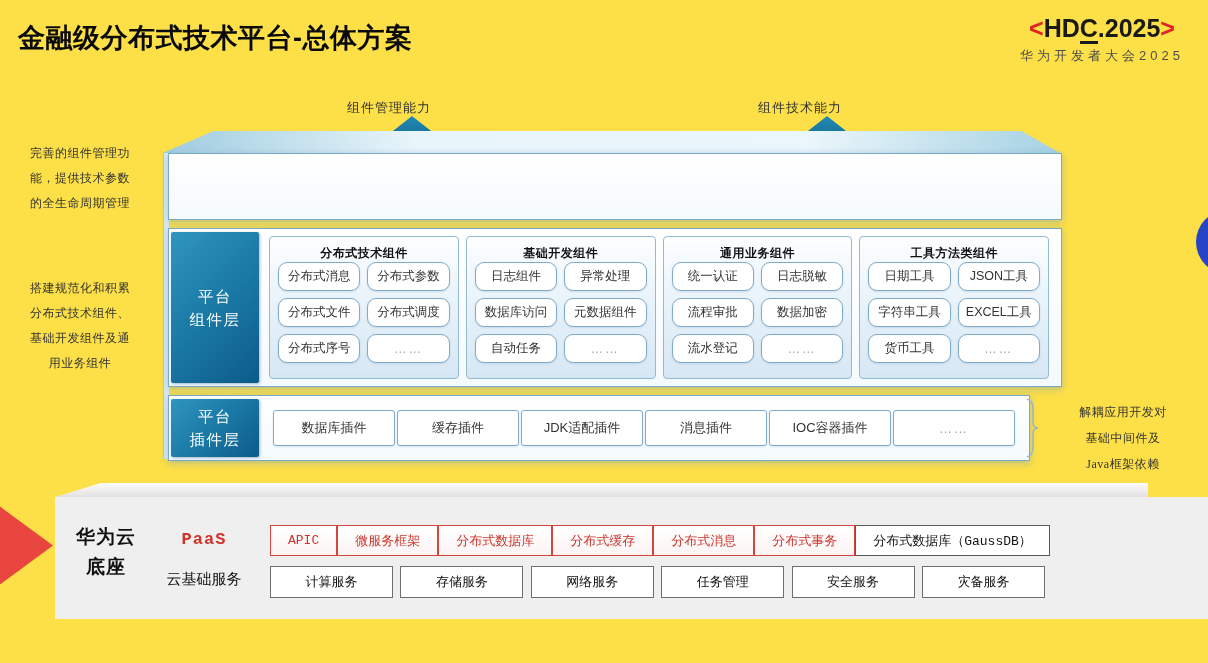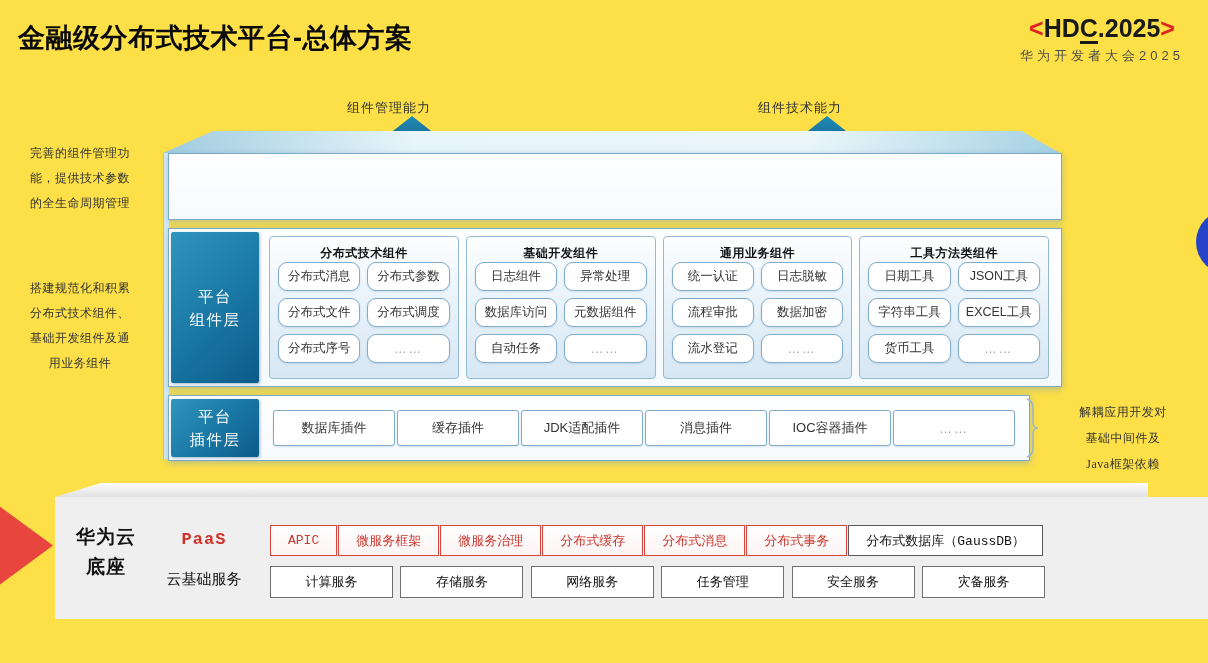--- a/index.html
+++ b/index.html
@@ -187,21 +187,21 @@
   <div class="found">
     <div class="found-title">
       <div>华为云</div>
       <div>底座</div>
     </div>
     <div class="lane-label paas-label">PaaS</div>
     <div class="lane-label cloud-label">云基础服务</div>
     <div class="paas-row">
       <div class="chip">APIC</div>
       <div class="chip">微服务框架</div>
-      <div class="chip">微服务治理</div>
+      <div class="chip">分布式数据库</div>
       <div class="chip">分布式缓存</div>
       <div class="chip">分布式消息</div>
       <div class="chip">分布式事务</div>
       <div class="chip neutral">分布式数据库（GaussDB）</div>
     </div>
     <div class="cloud-row">
       <div class="chip">计算服务</div>
       <div class="chip">存储服务</div>
       <div class="chip">网络服务</div>
       <div class="chip">任务管理</div>

